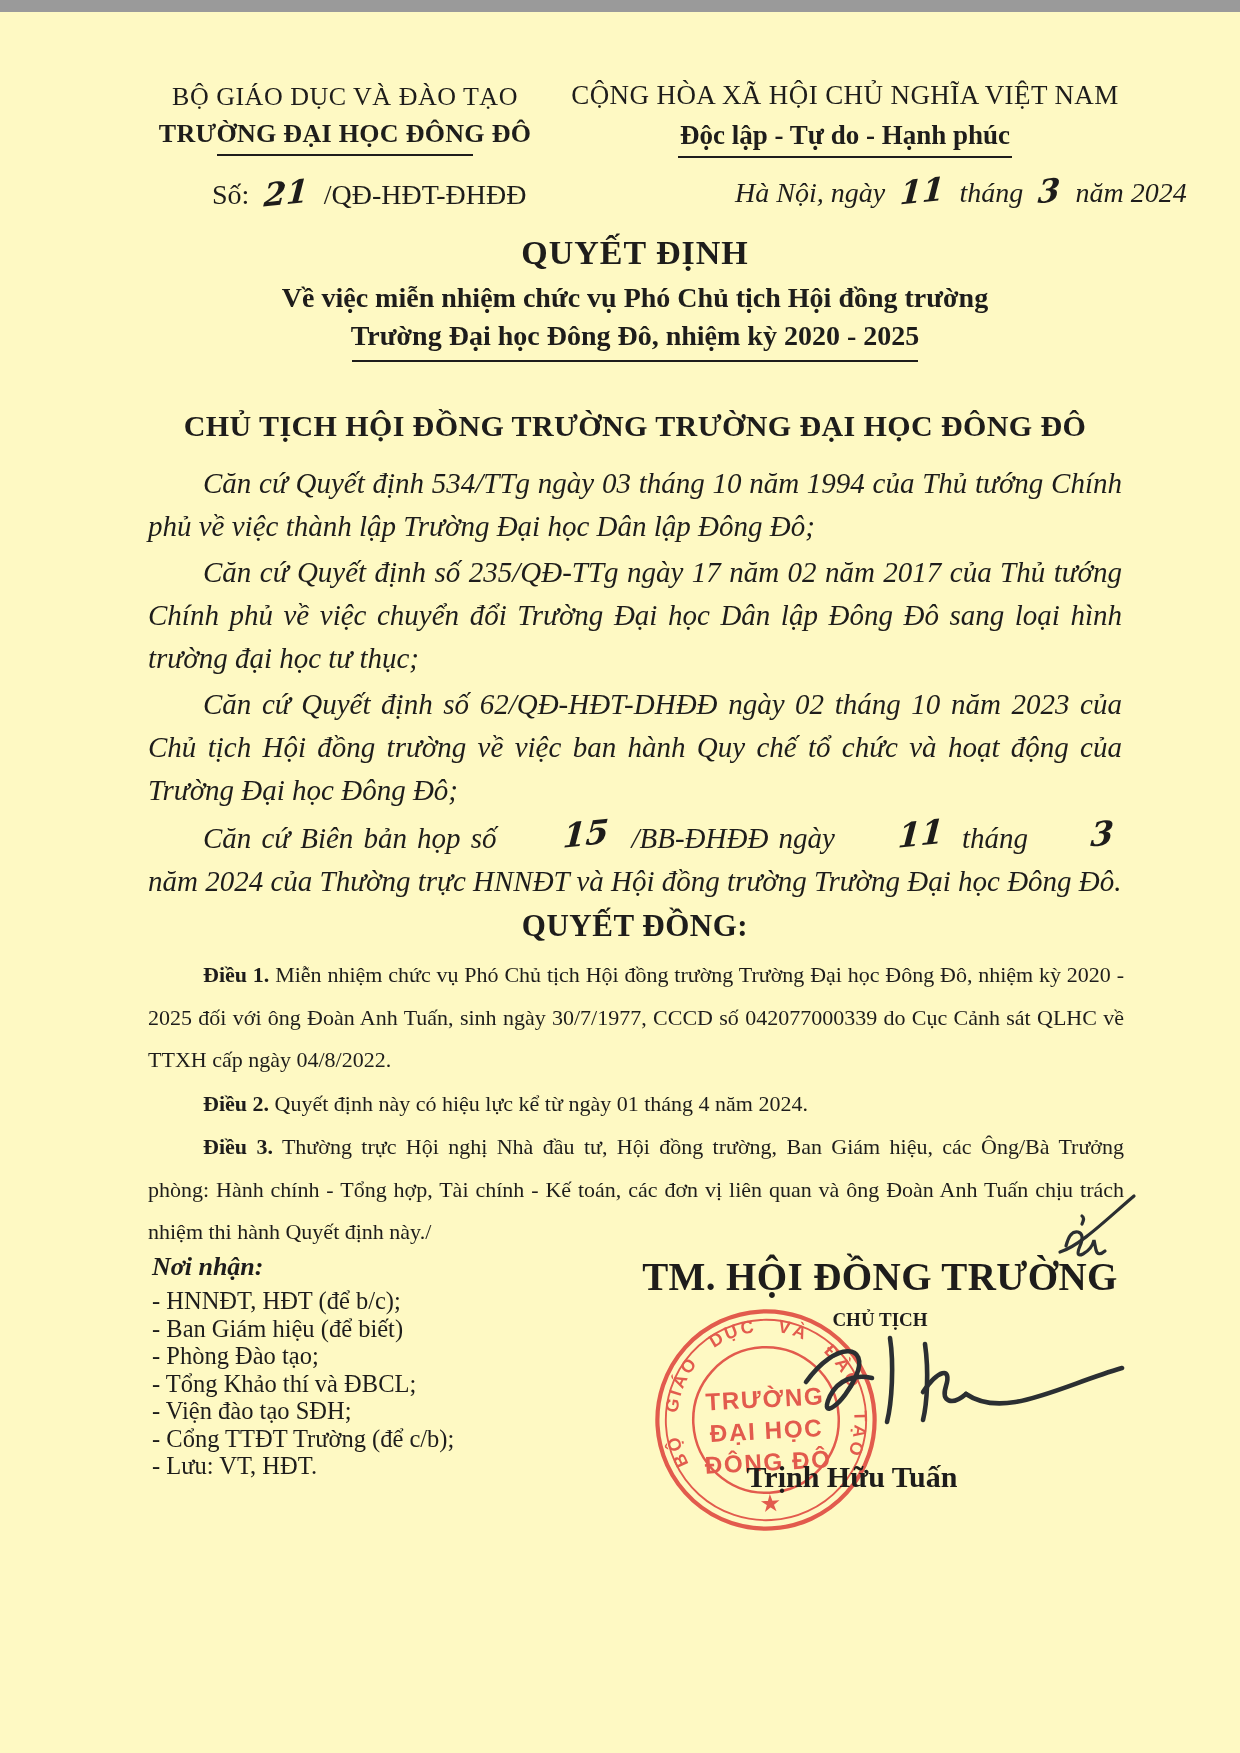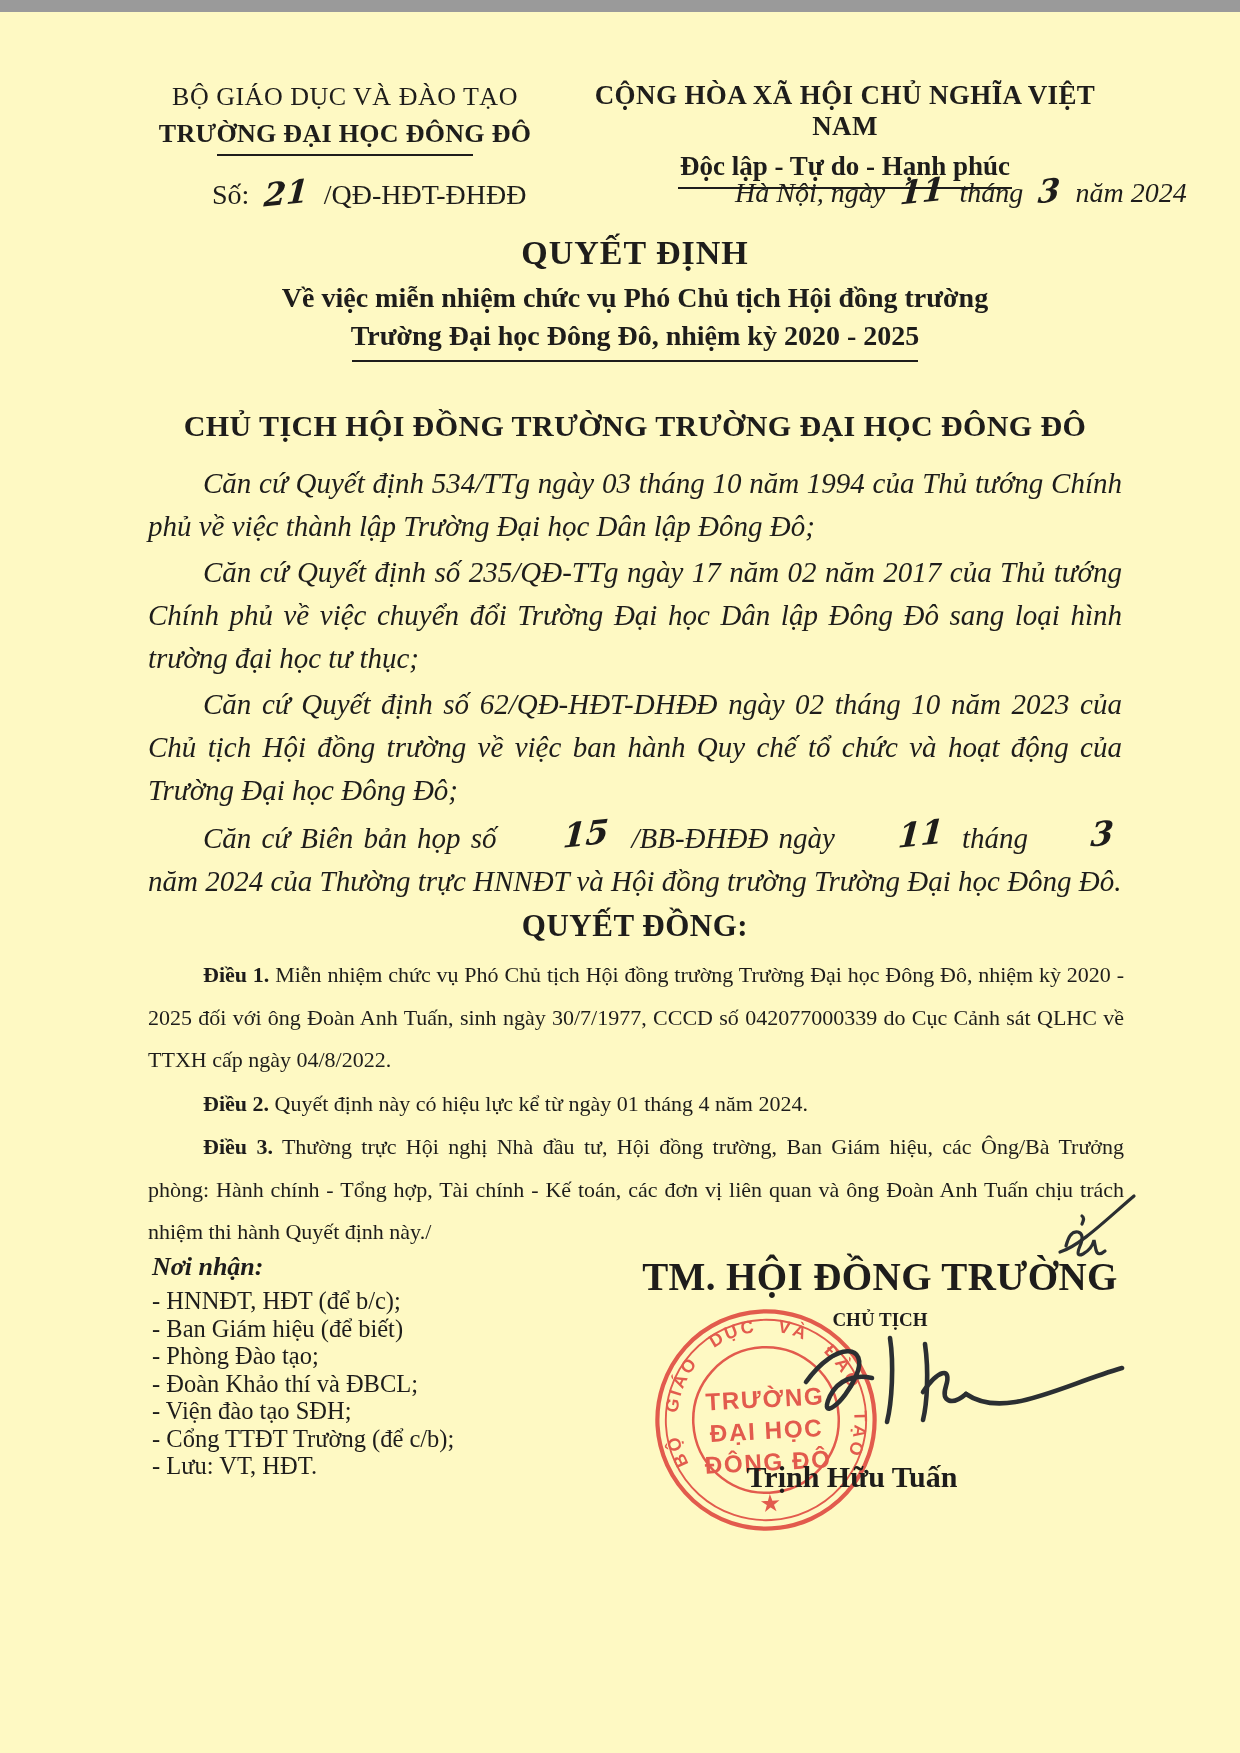--- a/index.html
+++ b/index.html
@@ -14,21 +14,21 @@
     overflow:hidden;
   }
   .abs { position:absolute; }
   .ctr { text-align:center; }
 
   
   .hdr-left  { top:70px; left:140px; width:410px; }
   .hdr-left .l1 { font-size:26px; letter-spacing:0.5px; }
   .hdr-left .l2 { font-size:26px; font-weight:bold; margin-top:7px; letter-spacing:0.3px; }
   .hdr-right { top:68px; left:565px; width:560px; }
-  .hdr-right .l1 { font-size:27px; font-weight:bold; letter-spacing:0.4px;text-align:center; }
+  .hdr-right .l1 { font-size:27px; font-weight:normal; letter-spacing:0.4px;text-align:center; }
   .hdr-right .l2 { font-size:27px; font-weight:bold; margin-top:9px; }
   .rule { border-top:2px solid #1e1d1b; height:0; margin:5px auto 0; }
   .rule-left  { width:256px; }
   .rule-right { width:334px; }
 
   .so-line   { top:162px; left:212px; font-size:28px; }
   .date-line { top:160px; left:735px; font-size:28px; font-style:italic; }
 
   
   .hand {
@@ -142,21 +142,21 @@
         <path d="M30,40 q3,-6 0,-8"></path>
       </g>
     </svg>
   </div>
 
   <div class="abs recipients">
     <div class="head">Nơi nhận:</div>
     <div class="item">- HNNĐT, HĐT (để b/c);</div>
     <div class="item">- Ban Giám hiệu (để biết)</div>
     <div class="item">- Phòng Đào tạo;</div>
-    <div class="item">- Đoàn Khảo thí và ĐBCL;</div>
+    <div class="item">- Tổng Khảo thí và ĐBCL;</div>
     <div class="item">- Viện đào tạo SĐH;</div>
     <div class="item">- Cổng TTĐT Trường (để c/b);</div>
     <div class="item">- Lưu: VT, HĐT.</div>
   </div>
 
   <div class="abs ctr sig-head">
     <div class="l1">TM. HỘI ĐỒNG TRƯỜNG</div>
     <div class="l2">CHỦ TỊCH</div>
   </div>
 

